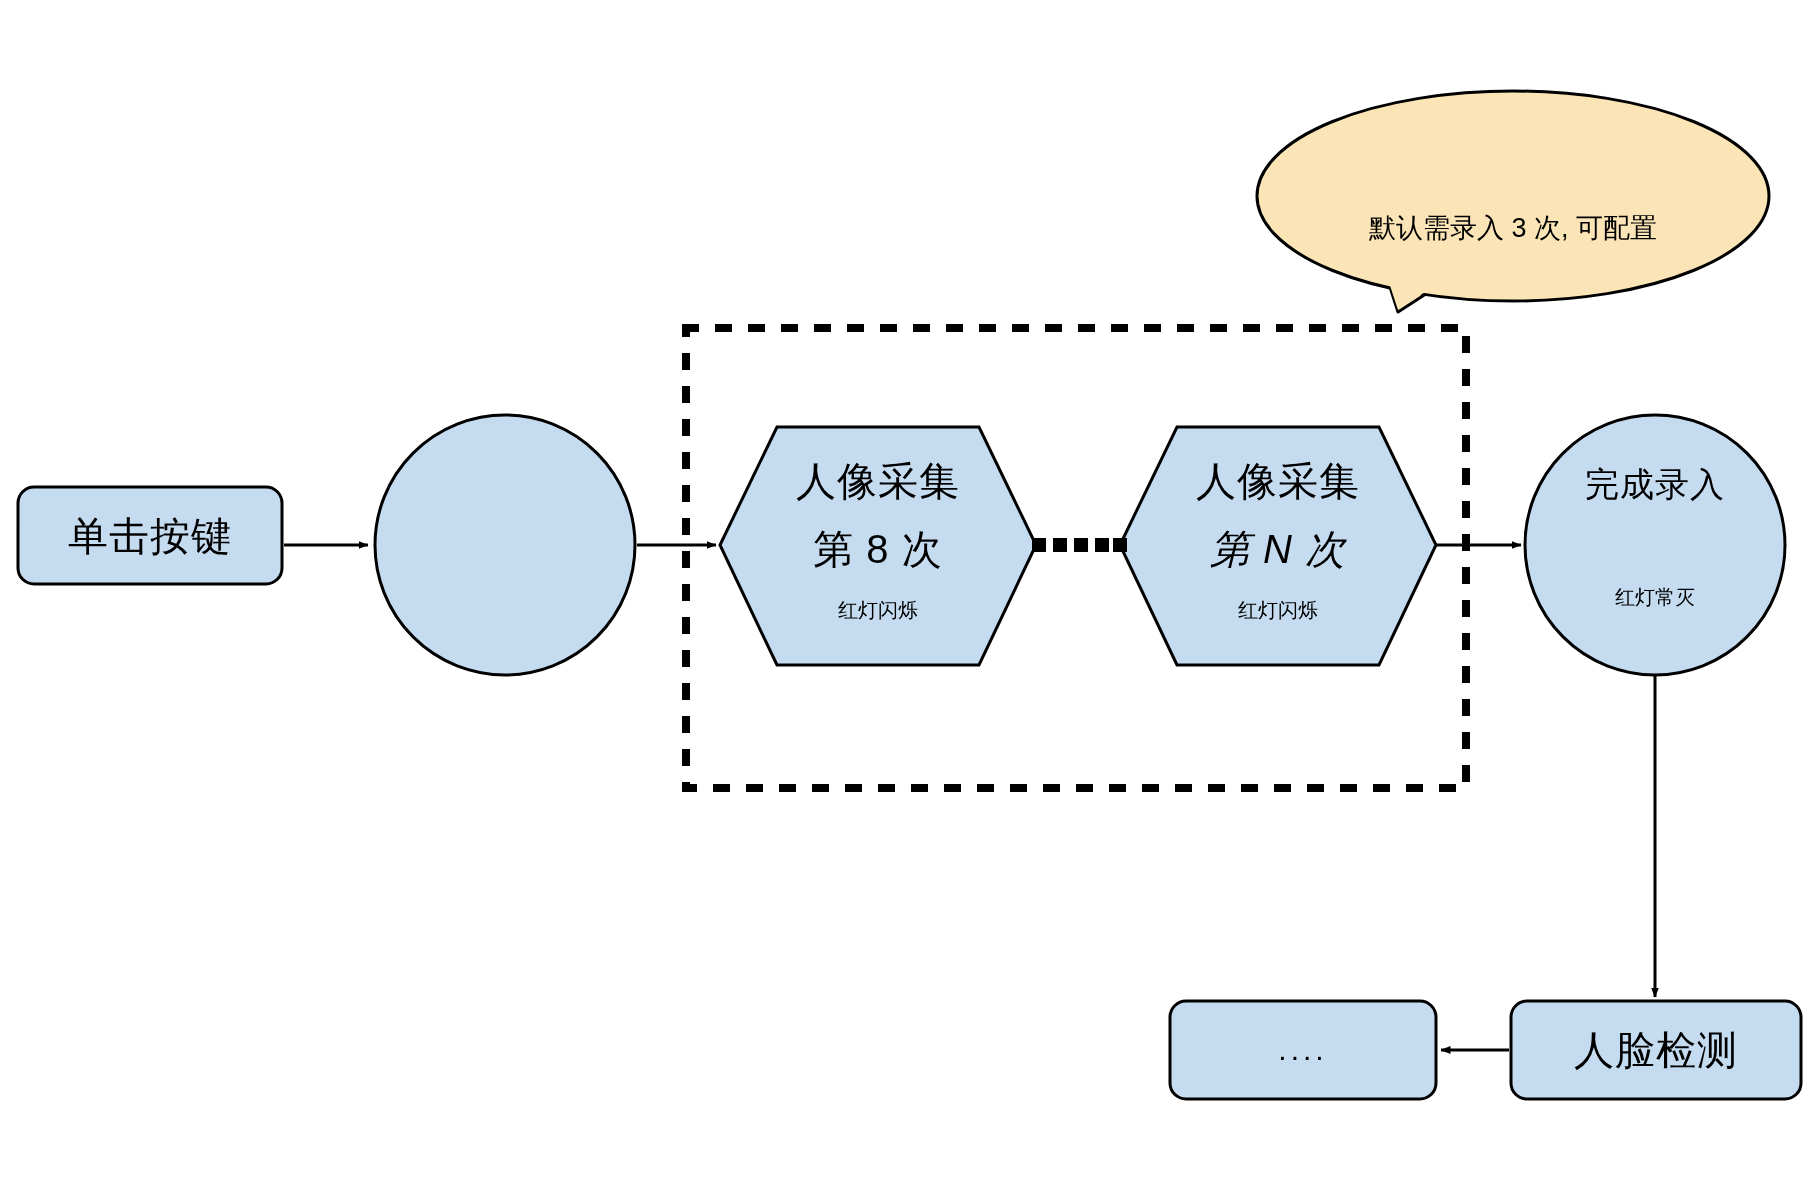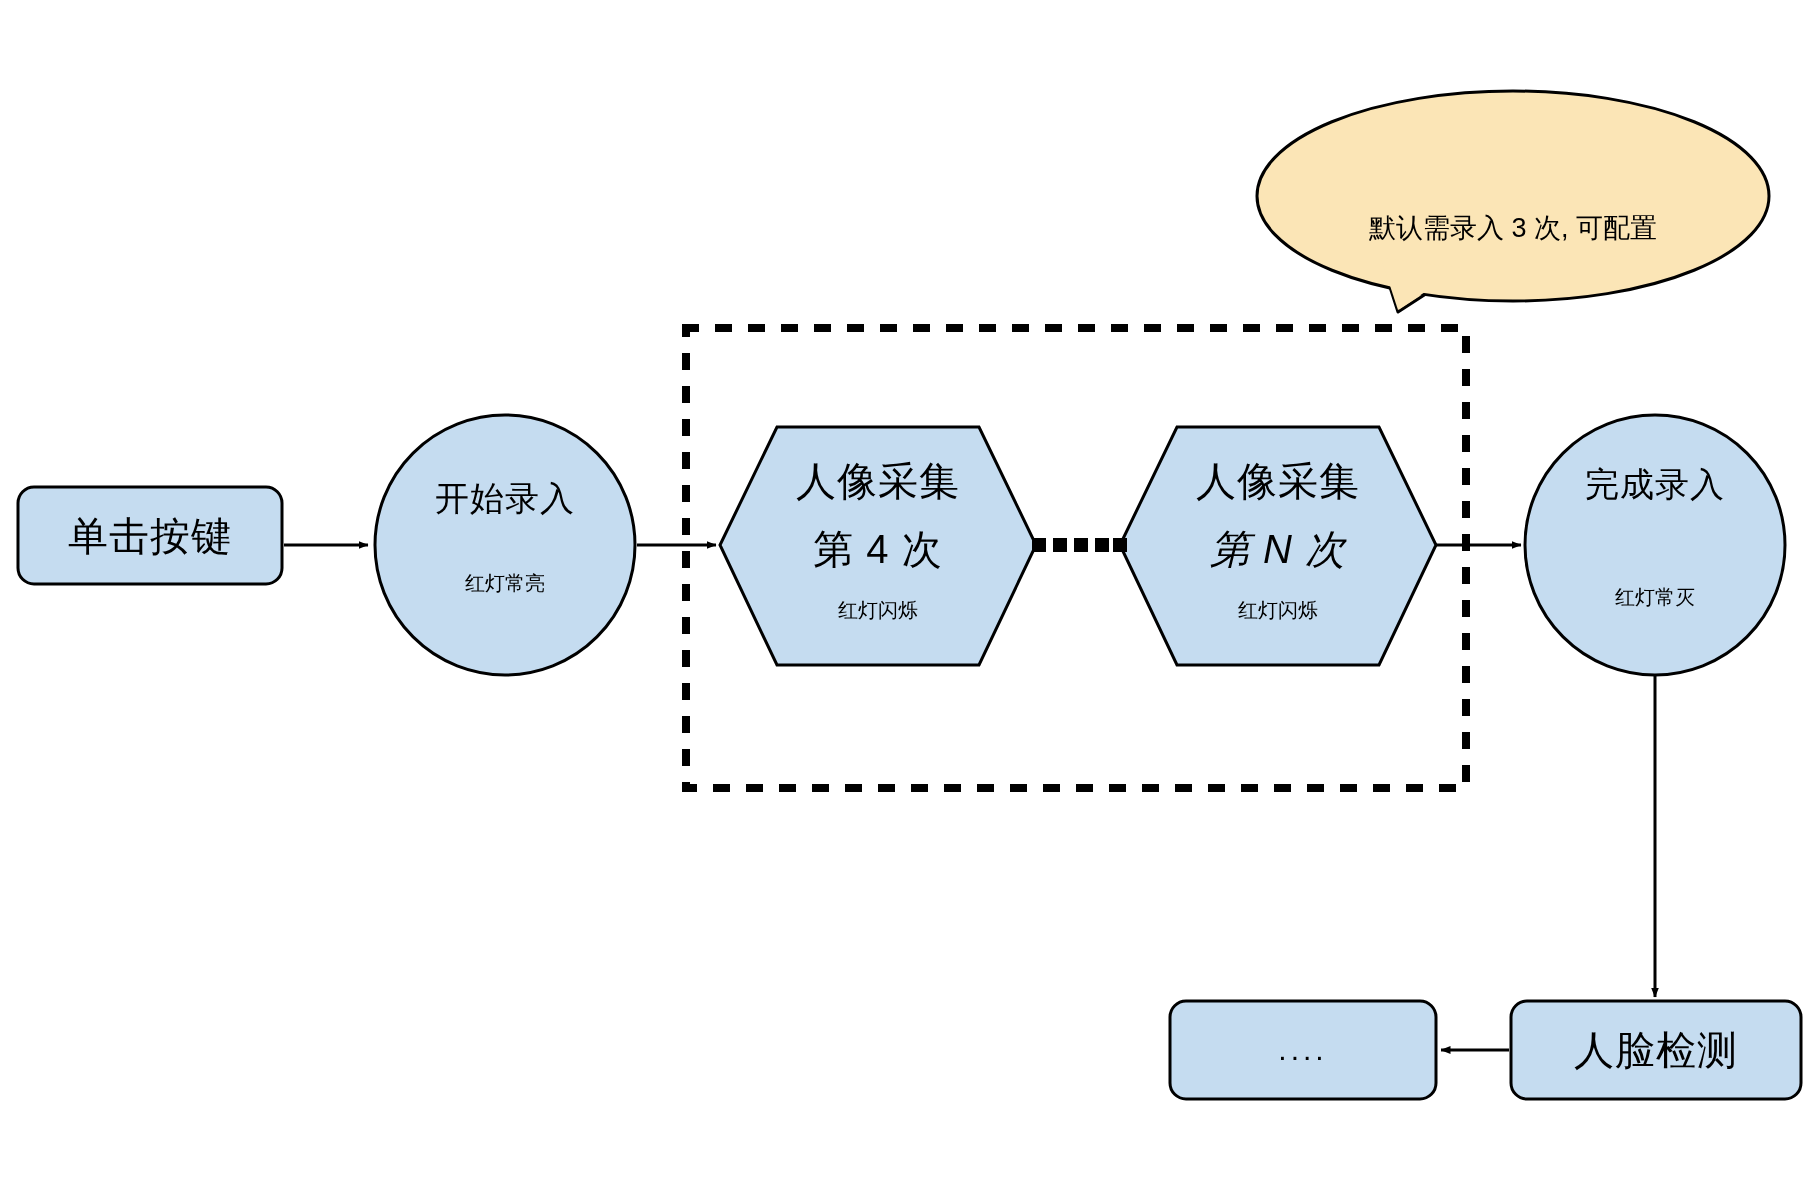--- a/index.html
+++ b/index.html
@@ -111,28 +111,24 @@
 
     <line x1="1655" y1="676" x2="1655" y2="997" stroke="#000000" stroke-width="3" marker-end="url(#arrowhead)"></line>
 
     <line x1="1509" y1="1050" x2="1441" y2="1050" stroke="#000000" stroke-width="3" marker-end="url(#arrowhead)"></line>
   </svg>
 
   <div class="node-text" style="left:18px; top:487px; width:264px; height:97px;text-align:center;">
     <span class="title-md">单击按键</span>
   </div>
 
-  <div class="node-text" style="left:375px; top:415px; width:260px; height:260px;">
-    <span class="title-lg" style="margin-top:-18px;">开始录入</span>
-    <span class="sub-sm" style="margin-top:52px;">红灯常亮</span>
-  </div>
 
   <div class="node-text" style="left:720px; top:427px; width:316px; height:238px;">
     <span class="title-md" style="margin-top:-14px;">人像采集</span>
-    <span class="title-md" style="margin-top:18px;">第 4 次</span>
+    <span class="title-md" style="margin-top:18px;">第 8 次</span>
     <span class="sub-sm" style="margin-top:24px;">红灯闪烁</span>
   </div>
 
   <div class="node-text" style="left:1120px; top:427px; width:316px; height:238px;">
     <span class="title-md" style="margin-top:-14px;">人像采集</span>
     <span class="title-md" style="margin-top:18px;font-style:italic;">第 N 次</span>
     <span class="sub-sm" style="margin-top:24px;">红灯闪烁</span>
   </div>
 
   <div class="node-text" style="left:1525px; top:415px; width:260px; height:260px;">

